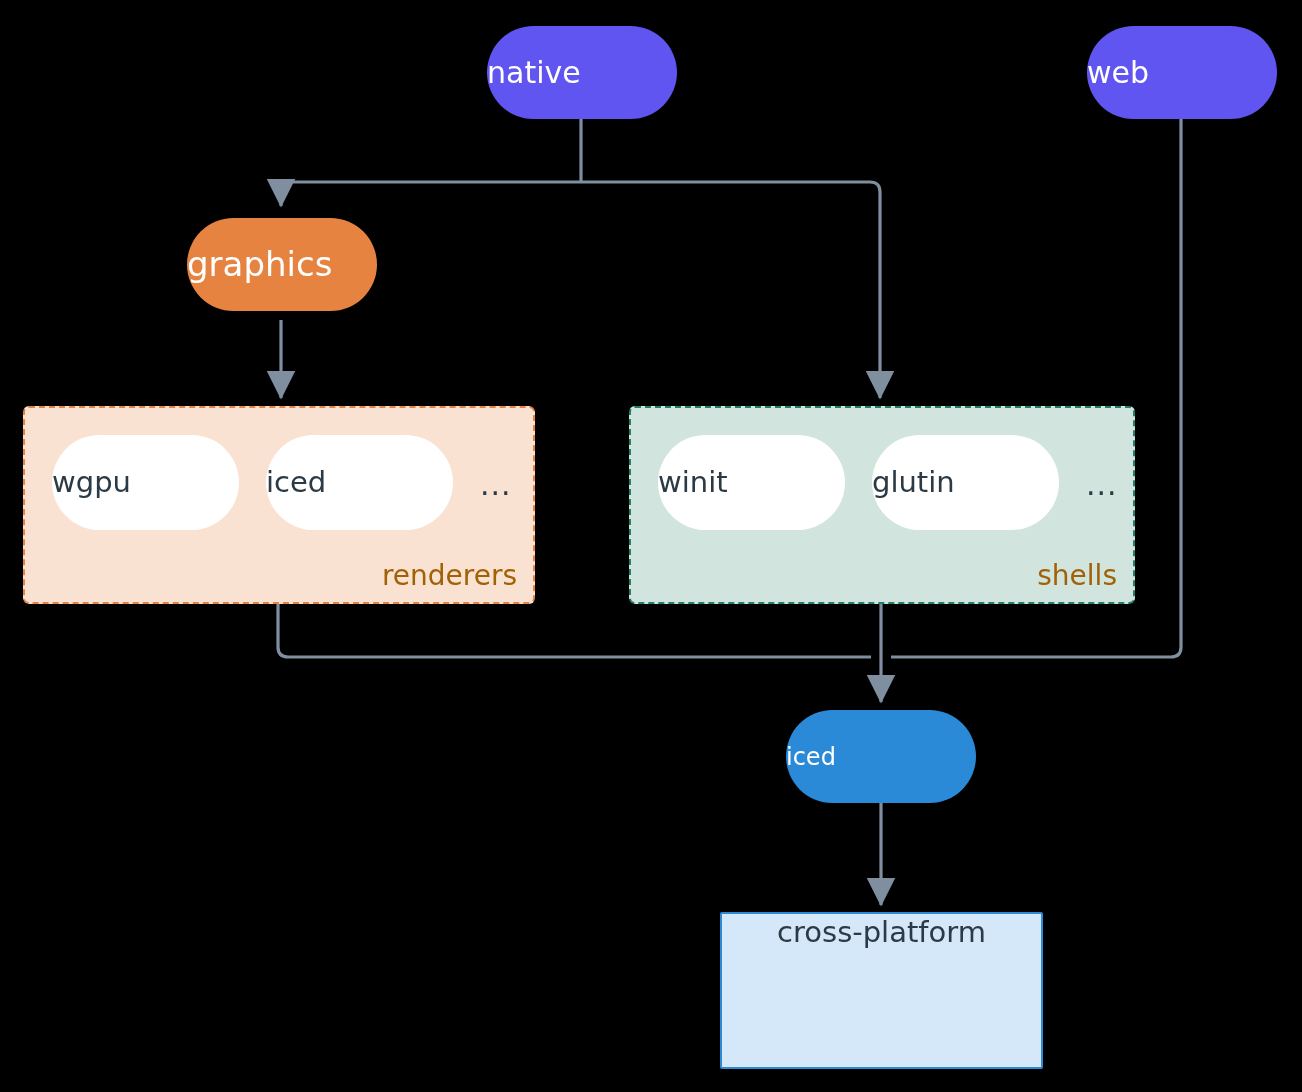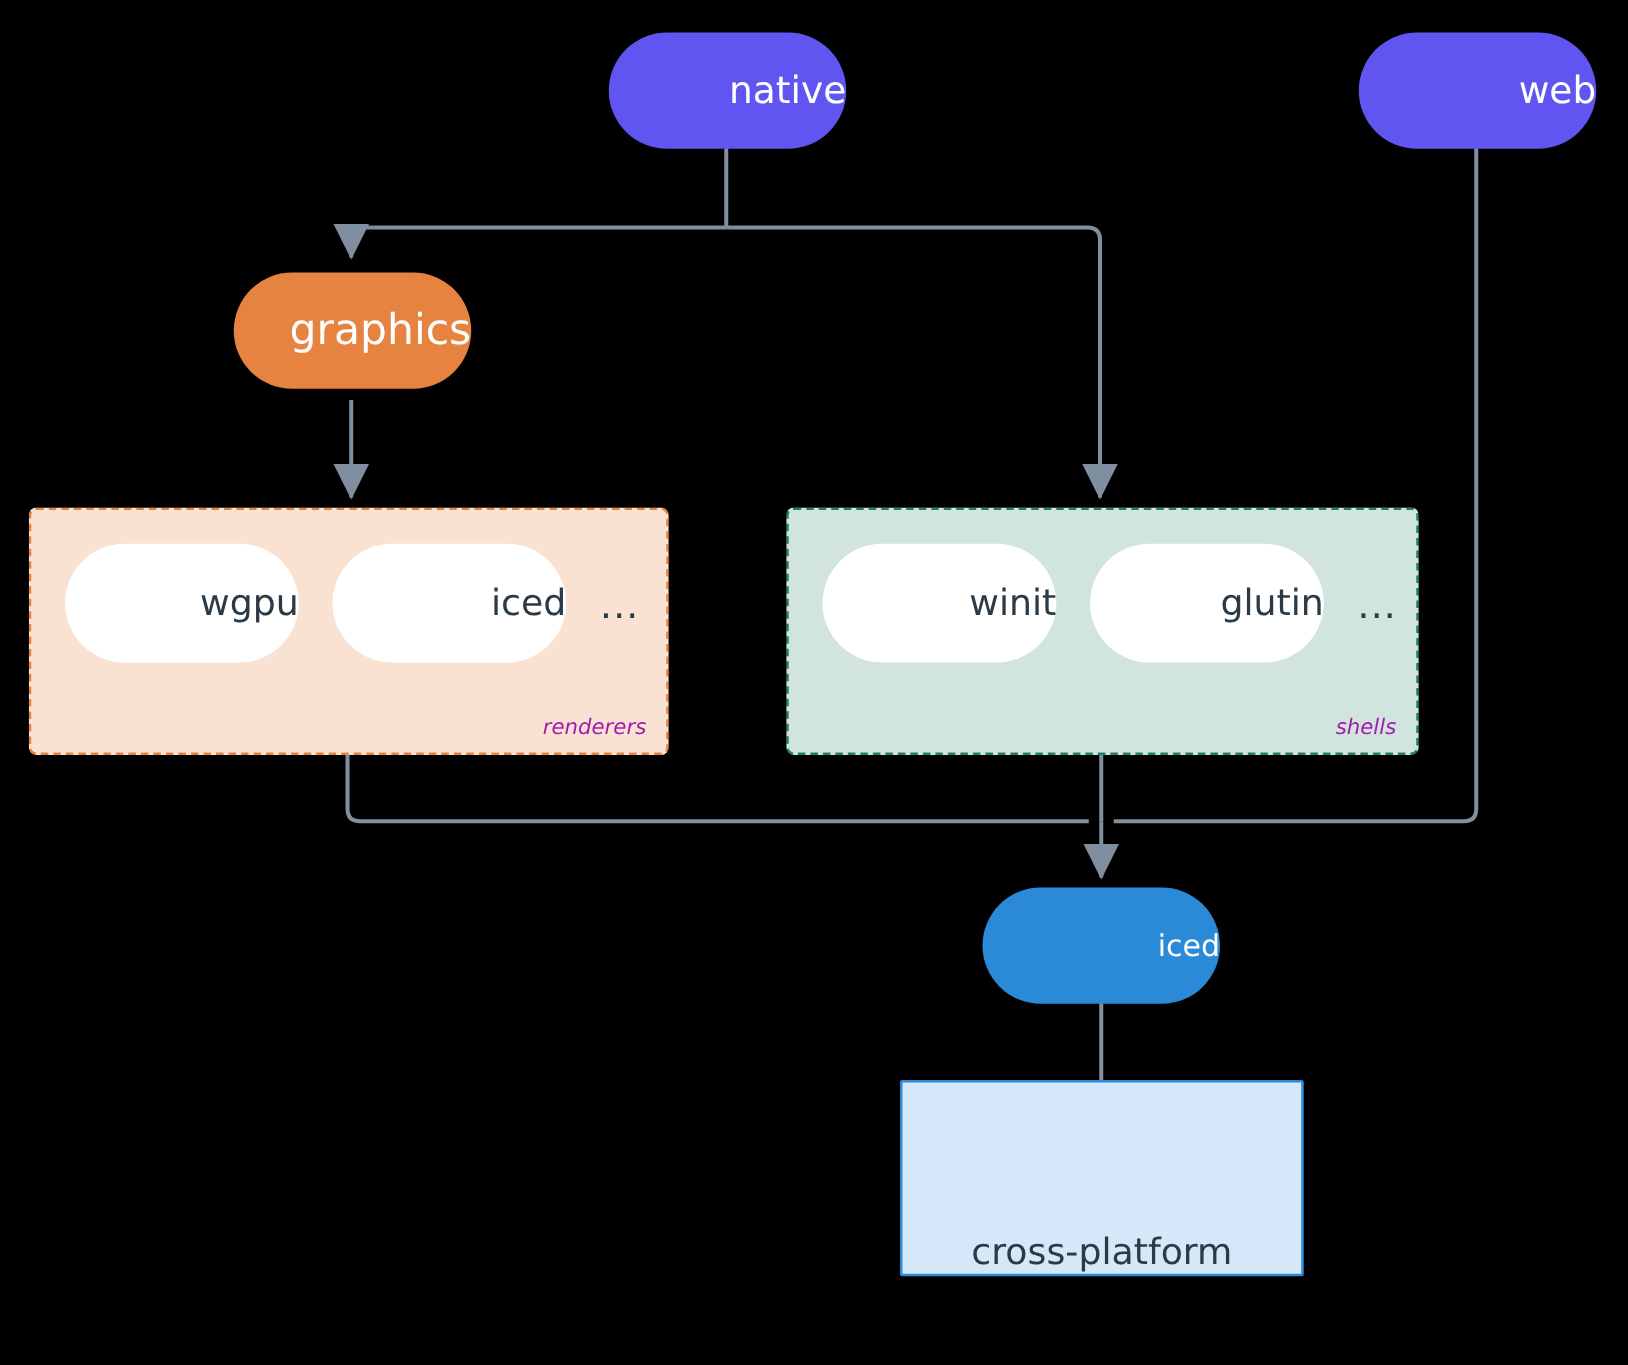--- a/index.html
+++ b/index.html
@@ -26,21 +26,21 @@
     width: 1302px;
     height: 1092px;
     pointer-events: none;
   }
 
   
   .node {
     position: absolute;
     display: flex;
     align-items: center;
-    justify-content: flex-end;
+    justify-content: flex-start;
     box-sizing: border-box;
     text-align: center;
     line-height: 1.25;
   }
   .stadium {
     border-radius: 999px;
   }
   .node-purple {
     background: #6055f0;
     color: #ffffff;
@@ -84,23 +84,22 @@
     border: 2px dashed #e78340;
   }
   .group-shells {
     background: #d2e4de;
     border: 2px dashed #21806b;
   }
   .group-label {
     position: absolute;
     right: 16px;
     bottom: 10px;
-    font-size: 17px;
-    color: #a21caf;
-    font-style: italic;
+    font-size: 28px;
+    color: #a16207;
   }
   .ellipsis {
     position: absolute;
     font-size: 30px;
     color: #2b3a45;
     letter-spacing: 1px;
   }
 </style>
 </head>
 <body>
@@ -167,17 +166,17 @@
       <span>glutin</span>
     </div>
     <span class="ellipsis" style="left:455px; top:59px;">...</span>
     <span class="group-label">shells</span>
   </div>
 
   <div class="node stadium node-blue" style="left:786px; top:710px; width:190px; height:93px;">
     <span>iced</span>
   </div>
 
-  <div class="node node-box" style="left:720px; top:864px; width:323px; height:157px;">
+  <div class="node node-box" style="left:720px; top:912px; width:323px; height:157px;">
     <span class="line">cross-platform</span>
   </div>
 
 </div>
 
 </body></html>

